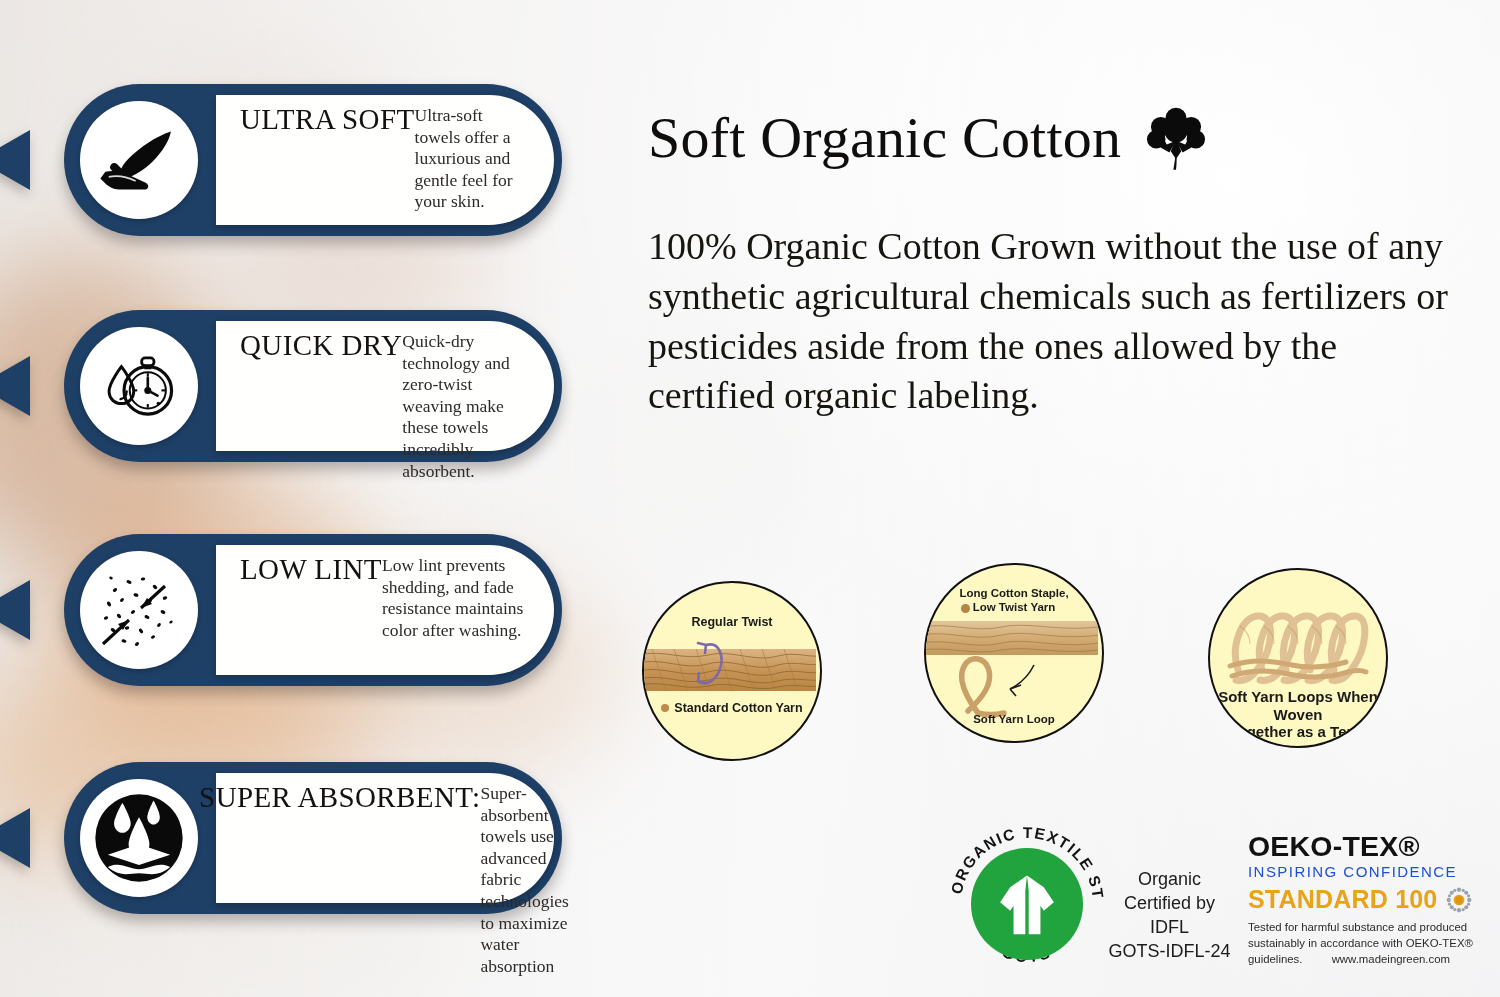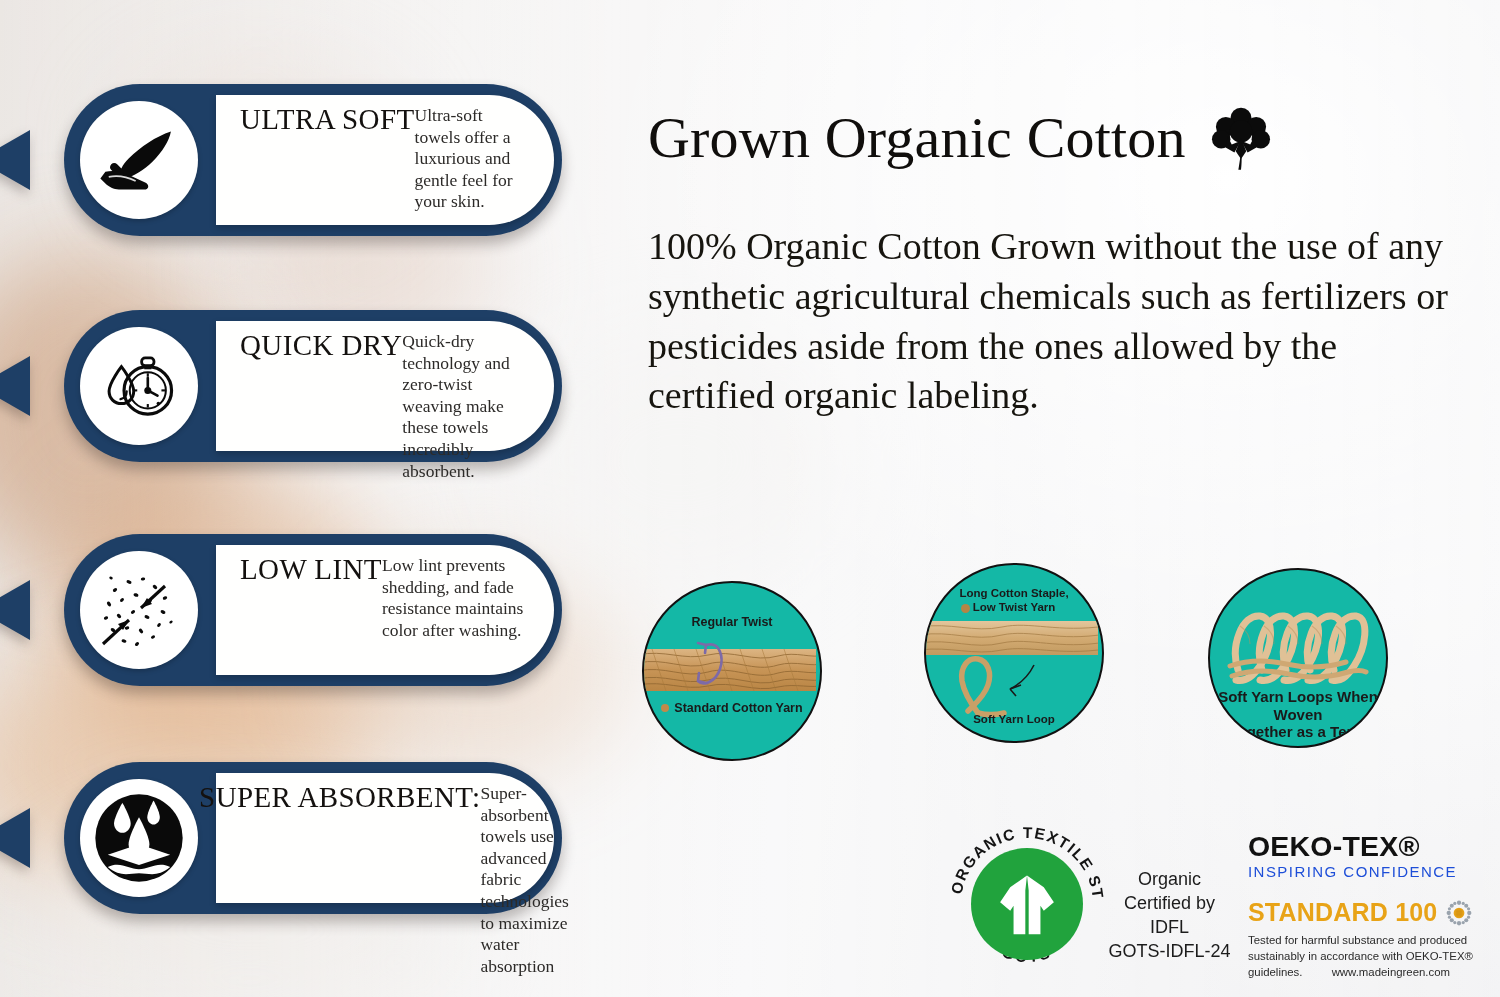--- a/index.html
+++ b/index.html
@@ -70,21 +70,21 @@
   .paragraph{
     position:absolute;left:648px;top:222px;width:812px;
     font-size:38px;line-height:1.31;color:#17150f;
     font-family:"Liberation Serif", serif;
   }
 
   
   .yarns{position:absolute;left:642px;top:563px;width:745px;height:185px;}
   .ycircle{
     position:absolute;width:176px;height:176px;border-radius:50%;
-    background:#14b8a6;border:2.5px solid #111;overflow:hidden;
+    background:#fef9c3;border:2.5px solid #111;overflow:hidden;
   }
   .ycircle svg{position:absolute;inset:0;}
   .yc1{left:0;top:18px;text-decoration:underline;}
   .yc2{left:282px;top:0;}
   .yc3{left:566px;top:5px;}
   .ylab{
     position:absolute;text-align:center;width:100%;
     font-family:"Liberation Sans", sans-serif;font-weight:bold;color:#1a1a1a;
     line-height:1.18;
   }
@@ -100,21 +100,21 @@
   }
   .gots-caption{
     position:absolute;left:172px;top:55px;width:125px;text-align:center;
     font-family:"Liberation Sans", sans-serif;font-size:18px;line-height:1.34;color:#1c1c1c;
   }
   .oeko{position:absolute;left:313px;top:20px;width:235px;}
   .oeko-1{font-family:"Liberation Sans", sans-serif;font-weight:bold;font-size:28.5px;
           letter-spacing:.2px;color:#111;line-height:1;white-space:nowrap;}
   .oeko-2{font-family:"Liberation Sans", sans-serif;font-size:15px;letter-spacing:1.45px;
           color:#1d4ed8;margin-top:3px;line-height:1;white-space:nowrap;}
-  .oeko-3row{display:flex;align-items:center;gap:8px;margin-top:20px;}
+  .oeko-3row{display:flex;align-items:center;gap:8px;margin-top:7px;}
   .oeko-3{font-family:"Liberation Sans", sans-serif;font-weight:bold;font-size:25px;
           color:#e8a317;letter-spacing:.2px;line-height:1;white-space:nowrap;}
   .oeko-fine{font-family:"Liberation Sans", sans-serif;font-size:11.4px;line-height:1.42;
              color:#2a2a2a;margin-top:5px;width:245px;}
   .oeko-fine .url{display:inline-block;margin-left:26px;}
 </style>
 </head>
 <body>
 
 <div id="bg">
@@ -243,21 +243,21 @@
             <path d="M38 62 C42 66 46 68 50 68 C54 68 58 66 62 62" stroke="#0a0a0a" stroke-width="2" fill="none"></path>
             <path d="M20 66 L50 56 L80 66 L50 76 Z" fill="#fff"></path>
             <path d="M20 78 C32 72 40 80 50 80 C60 80 68 72 80 78 C68 88 60 84 50 84 C40 84 32 88 20 78 Z" fill="#fff"></path>
           </svg>
         </div>
       </div>
     </div>
   </div>
 
   <div class="headline">
-    <span>Grown Organic Cotton</span>
+    <span>Soft Organic Cotton</span>
     <span style="display:inline-flex;">
       <svg width="66" height="68" viewBox="0 0 100 100">
         <g fill="#0b0b0b">
           <circle cx="50" cy="20" r="16"></circle>
           <circle cx="27" cy="33" r="15"></circle>
           <circle cx="73" cy="33" r="15"></circle>
           <circle cx="20" cy="52" r="14"></circle>
           <circle cx="80" cy="52" r="14"></circle>
           <circle cx="50" cy="40" r="17"></circle>
           <path d="M50 54 L36 60 L30 48 L26 64 L40 72 Z"></path>

